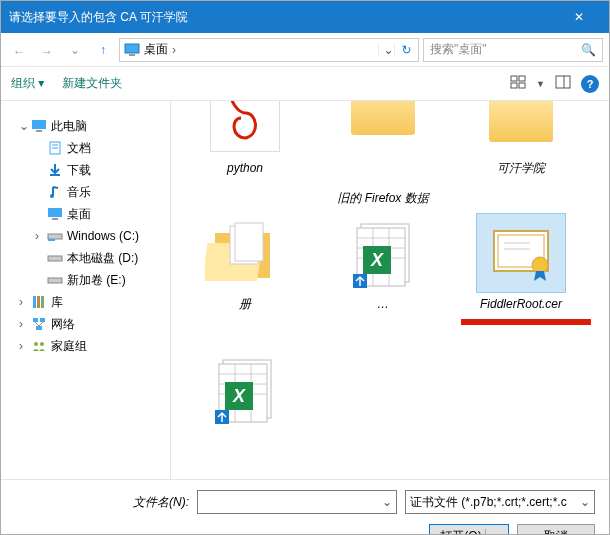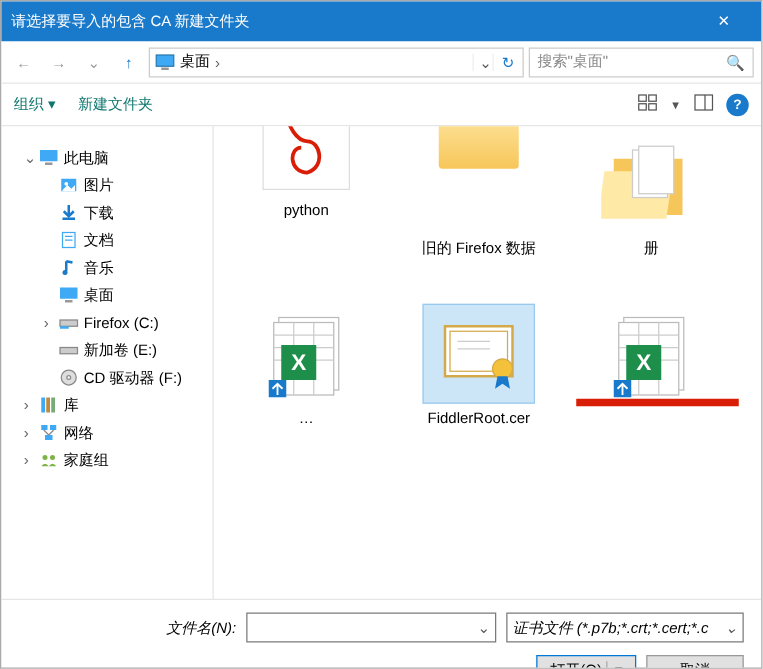--- a/index.html
+++ b/index.html
@@ -25,42 +25,42 @@
 .helpbtn { width: 18px; height: 18px; border-radius: 50%; background: #1979ca; color: #fff; display:flex; align-items:center; justify-content:center; font-size:11px; font-weight:bold; }
 .body { display: flex; height: 378px; }
 .tree { width: 170px; border-right: 1px solid #e5e5e5; overflow-y: auto; padding: 4px 0; font-size: 12px; }
 .tree-item { display: flex; align-items: center; height: 22px; padding-left: 4px; cursor: pointer; white-space: nowrap; }
 .tree-item .exp { width: 12px; color: #666; }
 .tree-item .ticon { width: 16px; height: 16px; margin-right: 4px; display:flex; align-items:center; justify-content:center; }
 .tree-item.l1 { padding-left: 18px; }
 .tree-item.l2 { padding-left: 34px; }
 .content { flex: 1; overflow-y: auto; padding: 6px 0; position: relative; }
 .grid { display: flex; flex-wrap: wrap; gap: 6px 18px; padding: 0 14px; }
-.file { width: 120px; height: 130px; display: flex; flex-direction: column; align-items: center; text-align: right; cursor: pointer; }
+.file { width: 120px; height: 130px; display: flex; flex-direction: column; align-items: center; text-align: right; cursor: pointer; font-style: italic; }
 .file .thumb { width: 90px; height: 80px; display: flex; align-items: center; justify-content: center; }
 .file .fname { font-size: 12px; margin-top: 4px; line-height: 1.3; }
 .selected { border: 1px solid #99c9ef; background: #cde6f7; }
 .redbar { height: 6px; width: 130px; background: #d81e06; position: absolute; }
 .footer { border-top: 1px solid #e5e5e5; padding: 10px 14px; }
 .row { display: flex; align-items: center; gap: 8px; margin-bottom: 10px; justify-content: flex-end; }
 .label { white-space: nowrap; font-style: italic; }
 .combo { height: 24px; border: 1px solid #7a7a7a; display: flex; align-items: center; padding: 0 4px; background: #fff; }
 .combo.filename { flex: 1; max-width: 200px; }
 .combo .arrow { margin-left: auto; color: #555; }
 .btn { height: 24px; min-width: 78px; border: 1px solid #999; background: #e1e1e1; display: flex; align-items: center; justify-content: center; cursor: pointer; padding: 0 10px; }
 .btn.primary { border: 1px solid #0078d7; }
 
 .folder-shape { width: 64px; height: 50px; background: linear-gradient(#ffe9a6,#f7c65a); border-radius: 3px; position: relative; }
 .folder-shape::before { content:""; position:absolute; top:-8px; left:0; width:26px; height:10px; background:#f7c65a; border-radius:2px 2px 0 0; }
 </style>
 </head>
 <body>
 
 <div class="titlebar">
-  <span class="title">请选择要导入的包含 CA 新建文件夹</span>
+  <span class="title">请选择要导入的包含 CA 可汗学院</span>
   <div class="close">
       <span>✕</span>
     </div>
 </div>
 
 <div class="addrbar">
   <div class="navbtn">
       <span>←</span>
     </div>
   <div class="navbtn">
@@ -124,52 +124,41 @@
             <rect x="1" y="2" width="14" height="9" fill="#3fa9f5"></rect>
             <rect x="5" y="12" width="6" height="2" fill="#999"></rect>
           </svg>
         </span>
         <span>此电脑</span>
       </div>
     <div class="tree-item l2">
         <span class="exp"></span>
         <span class="ticon">
           <svg width="16" height="16">
-            <rect x="2" y="3" width="12" height="10" fill="#3fa9f5"></rect>
-            <circle cx="6" cy="7" r="1.5" fill="#fff"></circle>
-            <path d="M3 12 L7 8 L10 11 L13 8 L13 13 L3 13 Z" fill="#fff"></path>
-          </svg>
-        </span>
-        <span>图片</span>
-      </div>
-    <div class="tree-item l2">
-        <span class="exp"></span>
-        <span class="ticon">
-          <svg width="16" height="16">
-            <path d="M8 2 L8 10 M4 7 L8 11 L12 7" stroke="#1979ca" fill="none" stroke-width="2"></path>
-            <line x1="3" y1="13" x2="13" y2="13" stroke="#1979ca" stroke-width="2"></line>
-          </svg>
-        </span>
-        <span>下载</span>
-      </div>
-    <div class="tree-item l2">
-        <span class="exp"></span>
-        <span class="ticon">
-          <svg width="16" height="16">
             <rect x="3" y="2" width="10" height="12" fill="#fff" stroke="#3fa9f5"></rect>
             <line x1="5" y1="5" x2="11" y2="5" stroke="#3fa9f5"></line>
             <line x1="5" y1="8" x2="11" y2="8" stroke="#3fa9f5"></line>
           </svg>
         </span>
         <span>文档</span>
       </div>
     <div class="tree-item l2">
         <span class="exp"></span>
         <span class="ticon">
           <svg width="16" height="16">
+            <path d="M8 2 L8 10 M4 7 L8 11 L12 7" stroke="#1979ca" fill="none" stroke-width="2"></path>
+            <line x1="3" y1="13" x2="13" y2="13" stroke="#1979ca" stroke-width="2"></line>
+          </svg>
+        </span>
+        <span>下载</span>
+      </div>
+    <div class="tree-item l2">
+        <span class="exp"></span>
+        <span class="ticon">
+          <svg width="16" height="16">
             <path d="M6 3 L6 11" stroke="#1979ca" stroke-width="2"></path>
             <circle cx="5" cy="12" r="2" fill="#1979ca"></circle>
             <path d="M6 3 L11 4" stroke="#1979ca" stroke-width="2"></path>
           </svg>
         </span>
         <span>音乐</span>
       </div>
     <div class="tree-item l2">
         <span class="exp"></span>
         <span class="ticon">
@@ -181,40 +170,39 @@
         <span>桌面</span>
       </div>
     <div class="tree-item l2">
         <span class="exp">›</span>
         <span class="ticon">
           <svg width="16" height="16">
             <rect x="1" y="6" width="14" height="5" fill="#ccc" stroke="#888"></rect>
             <rect x="1" y="11" width="7" height="2" fill="#3fa9f5"></rect>
           </svg>
         </span>
-        <span>Firefox (C:)</span>
+        <span>Windows (C:)</span>
       </div>
     <div class="tree-item l2">
         <span class="exp"></span>
         <span class="ticon">
           <svg width="16" height="16">
             <rect x="1" y="6" width="14" height="5" fill="#ccc" stroke="#888"></rect>
           </svg>
         </span>
+        <span>本地磁盘 (D:)</span>
+      </div>
+    <div class="tree-item l2">
+        <span class="exp"></span>
+        <span class="ticon">
+          <svg width="16" height="16">
+            <rect x="1" y="6" width="14" height="5" fill="#ccc" stroke="#888"></rect>
+          </svg>
+        </span>
         <span>新加卷 (E:)</span>
-      </div>
-    <div class="tree-item l2">
-        <span class="exp"></span>
-        <span class="ticon">
-          <svg width="16" height="16">
-            <circle cx="8" cy="8" r="6" fill="#ddd" stroke="#888"></circle>
-            <circle cx="8" cy="8" r="1.5" fill="#fff" stroke="#888"></circle>
-          </svg>
-        </span>
-        <span>CD 驱动器 (F:)</span>
       </div>
     <div class="tree-item l1">
         <span class="exp">›</span>
         <span class="ticon">
           <svg width="16" height="16">
             <rect x="2" y="2" width="3" height="12" fill="#3fa9f5"></rect>
             <rect x="6" y="2" width="3" height="12" fill="#c08a3e"></rect>
             <rect x="10" y="2" width="3" height="12" fill="#7a7"></rect>
           </svg>
         </span>
@@ -255,20 +243,26 @@
                 <path d="M10 5 C10 5 15 20 25 20 C35 20 40 40 25 45 C10 45 10 25 20 25" fill="none" stroke="#d81e06" stroke-width="3"></path>
               </svg></div>
           </div>
         <div class="fname">python</div>
       </div>
       <div class="file" style="margin-top:-30px;gap:44px;">
         <div class="thumb">
             <div class="folder-shape"></div>
           </div>
         <div class="fname">旧的 Firefox 数据</div>
+      </div>
+      <div class="file" style="margin-top:-30px;">
+        <div class="thumb">
+            <div class="folder-shape"></div>
+          </div>
+        <div class="fname">可汗学院</div>
       </div>
 
       <div class="file">
         <div class="thumb">
             <svg width="80" height="70">
               <rect x="10" y="15" width="55" height="45" fill="#f7c65a"></rect>
               <rect x="6" y="25" width="55" height="38" fill="#ffe9a6" transform="skewX(-8)"></rect>
               <rect x="25" y="8" width="28" height="38" fill="#fff" stroke="#ccc"></rect>
               <rect x="30" y="5" width="28" height="38" fill="#fff" stroke="#ccc"></rect>
             </svg>
@@ -334,21 +328,21 @@
   </div>
 </div>
 
 <div class="footer">
   <div class="row">
     <span class="label">文件名(N):</span>
     <div class="combo filename">
         <span></span>
         <span class="arrow">⌄</span>
       </div>
-    <div class="combo" style="width:190px;font-style:italic;">
+    <div class="combo" style="width:190px;">
         <span style="overflow:hidden;white-space:nowrap;">证书文件 (*.p7b;*.crt;*.cert;*.c</span>
         <span class="arrow">⌄</span>
       </div>
   </div>
   <div class="row">
     <div class="btn primary"><span>打开(O)</span>&nbsp;<span style="border-left:1px solid #aaa;padding-left:6px;">▾</span></div>
     <div class="btn">
         <span>取消</span>
       </div>
   </div>

